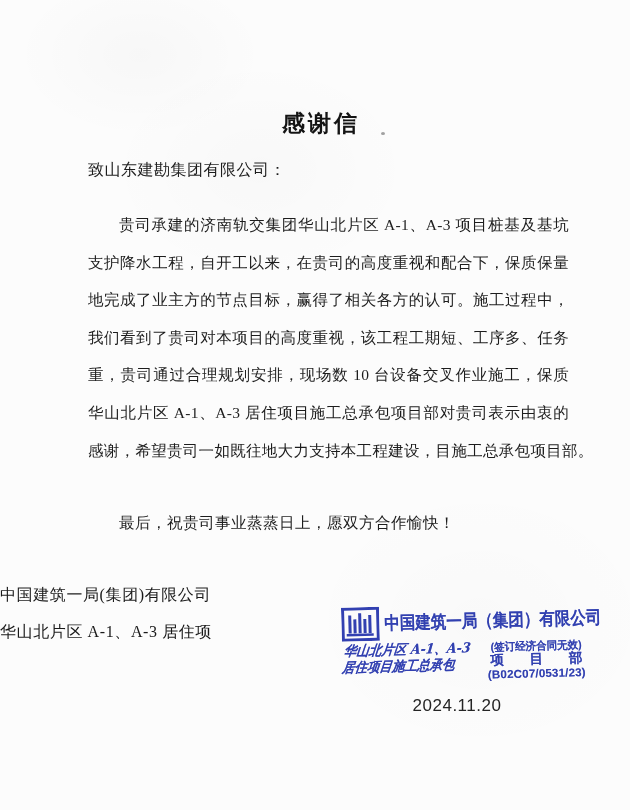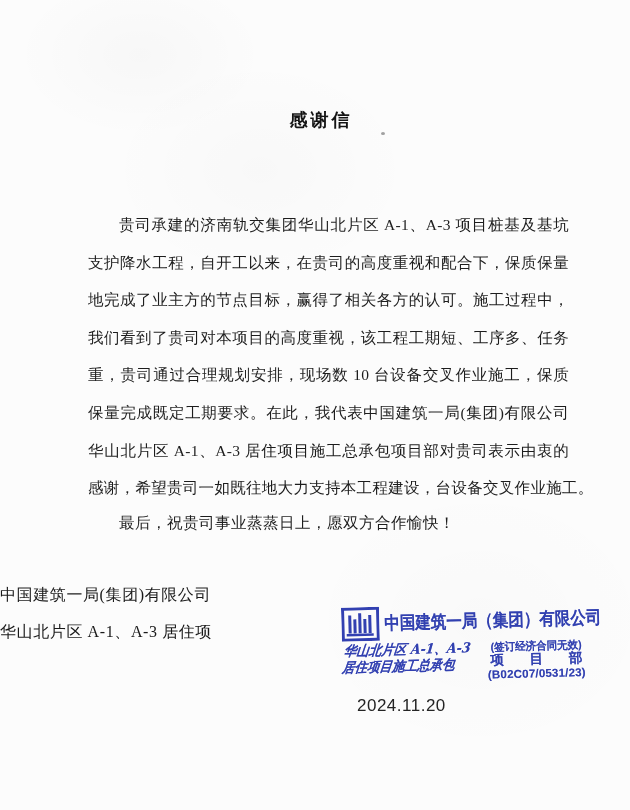--- a/index.html
+++ b/index.html
@@ -12,21 +12,21 @@
     position:relative;width:630px;height:810px;overflow:hidden;
     background:
       radial-gradient(ellipse 180px 120px at 140px 55px, rgba(0,0,0,0.018), transparent 70%),
       radial-gradient(ellipse 220px 160px at 260px 170px, rgba(0,0,0,0.014), transparent 70%),
       radial-gradient(ellipse 260px 200px at 480px 620px, rgba(0,0,0,0.012), transparent 70%),
       #fcfcfc;
     color:#1d1d1d;
   }
   .title{
     position:absolute;top:108px;left:88px;width:466px;margin:0;
-    text-align:center;font-size:18px;font-weight:bold;letter-spacing:3px;
+    text-align:center;font-size:23px;font-weight:bold;letter-spacing:3px;
     color:#141414;
   }
   .speck{
     position:absolute;left:381px;top:132px;width:4px;height:3px;
     background:#6f6f6f;border-radius:50%;opacity:.65;
   }
   .salutation{
     position:absolute;top:160px;left:88px;
     font-size:16px;letter-spacing:.5px;
   }
@@ -43,21 +43,21 @@
     font-size:15.5px;letter-spacing:.5px;text-indent:2em;
   }
   .sig{
     position:absolute;left:0;text-align:left;
     font-size:16px;letter-spacing:.6px;color:#191919;
   }
   .sig1{top:585px;right:62px;}
   .sig2{top:622px;right:62px;}
   .sig3{top:658px;right:84px;}
   .sigdate{
-    position:absolute;top:696px;left:357px;width:200px;
+    position:absolute;top:696px;left:357px;width:200px;text-align:center;
     font-family:"Liberation Sans","DejaVu Sans",sans-serif;
     font-size:17px;letter-spacing:.5px;color:#242424;
   }
   
   .stamp{
     position:absolute;left:342px;top:604px;width:266px;
     transform:rotate(-1.6deg);
     color:#2737b0;
     font-family:"Liberation Sans","DejaVu Sans",sans-serif;
     font-weight:bold;
@@ -84,30 +84,30 @@
   .stamp-code{font-size:11.5px;line-height:14px;white-space:nowrap;letter-spacing:.2px;}
 </style>
 </head>
 <body>
 
 <div class="page">
 
   <h1 class="title">感谢信</h1>
   <div class="speck"></div>
 
+  <div class="salutation">致山东建勘集团有限公司：</div>
 
   <div class="body-block">
     <div class="bline indent">贵司承建的济南轨交集团华山北片区 A-1、A-3 项目桩基及基坑</div>
     <div class="bline">支护降水工程，自开工以来，在贵司的高度重视和配合下，保质保量</div>
     <div class="bline">地完成了业主方的节点目标，赢得了相关各方的认可。施工过程中，</div>
     <div class="bline">我们看到了贵司对本项目的高度重视，该工程工期短、工序多、任务</div>
     <div class="bline">重，贵司通过合理规划安排，现场数 10 台设备交叉作业施工，保质</div>
-    <div class="bline">保量完成既定工期要求。在此，我代表中国建筑一局(集团)有限公司</div>
     <div class="bline">华山北片区 A-1、A-3 居住项目施工总承包项目部对贵司表示由衷的</div>
-    <div class="bline">感谢，希望贵司一如既往地大力支持本工程建设，台设备交叉作业施工。</div>
+    <div class="bline">感谢，希望贵司一如既往地大力支持本工程建设，目施工总承包项目部。</div>
   </div>
 
   <div class="closing">最后，祝贵司事业蒸蒸日上，愿双方合作愉快！</div>
 
   <div class="sig sig1">中国建筑一局(集团)有限公司</div>
   <div class="sig sig2">华山北片区 A-1、A-3 居住项</div>
   <div class="sigdate">2024.11.20</div>
 
   <div class="stamp">
     <div class="stamp-row1">

